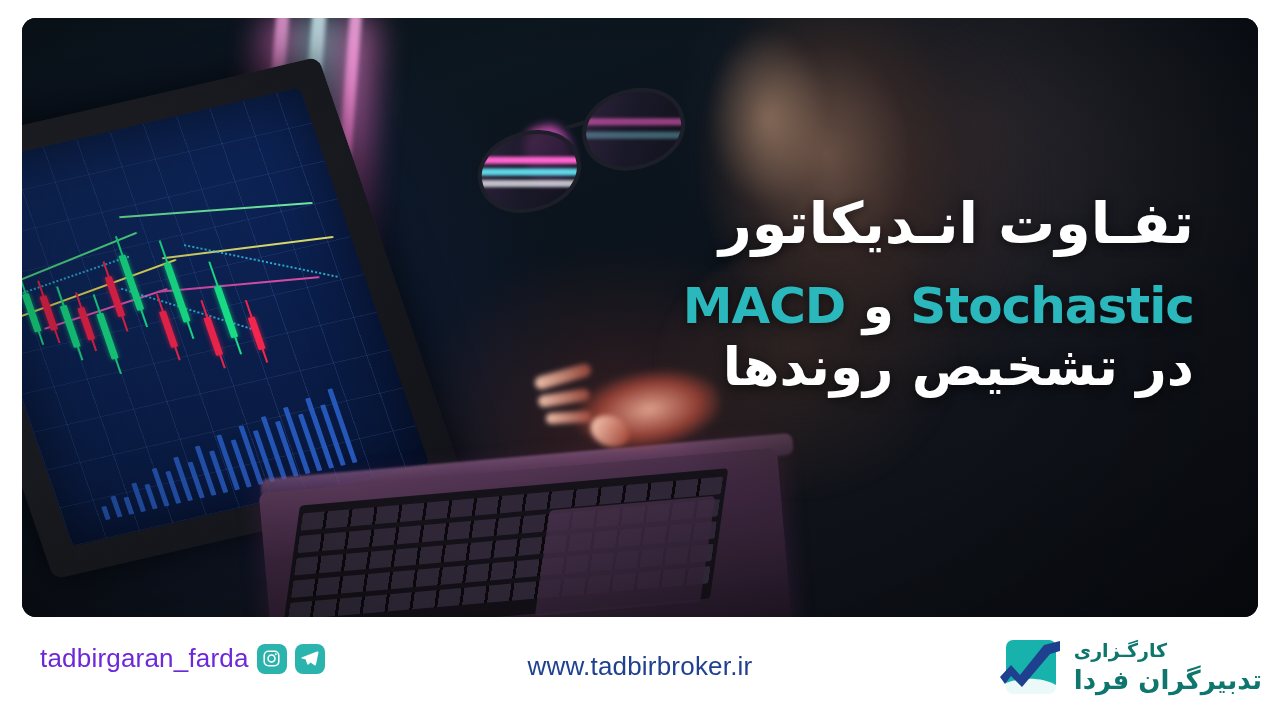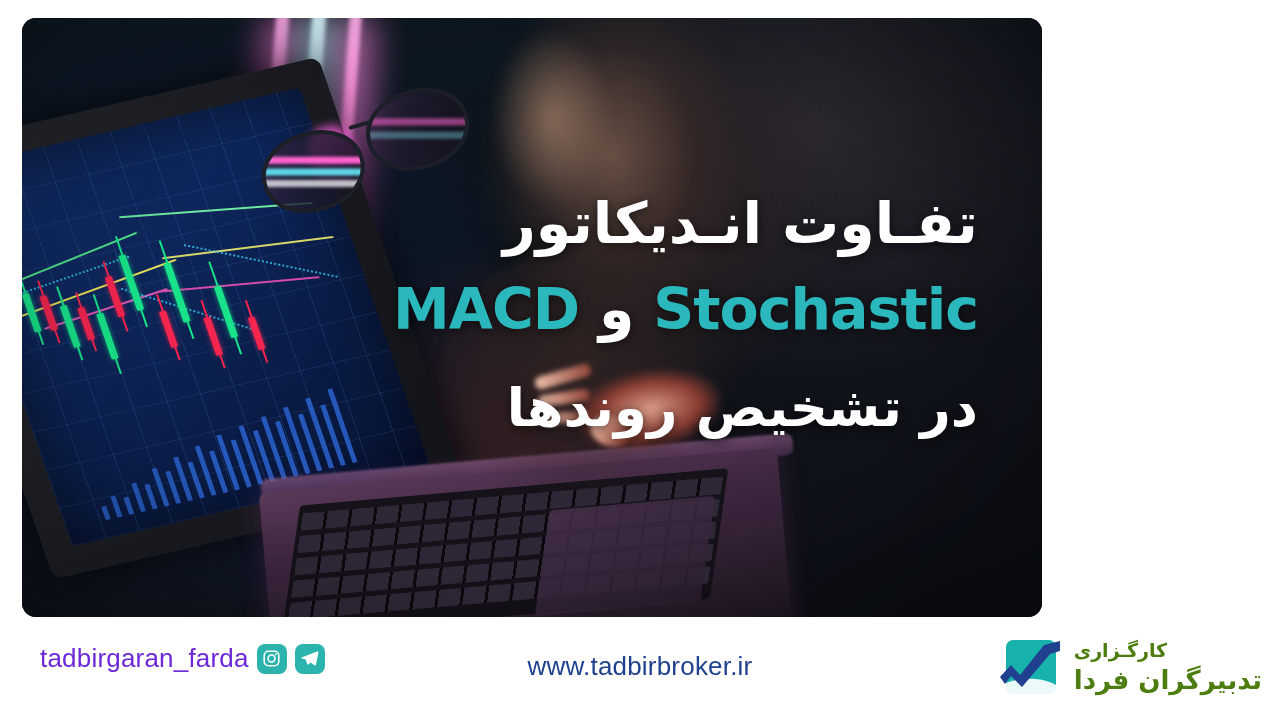--- a/index.html
+++ b/index.html
@@ -15,21 +15,21 @@
   .page {
     position:relative;
     width:1280px; height:720px;
     background:#ffffff;
   }
 
   
   .hero {
     position:absolute;
     left:22px; top:18px;
-    width:1020px; height:599px;
+    width:1236px; height:599px;
     border-radius:14px;
     overflow:hidden;
     background:#0d1620;
   }
 
   
   .hero-base {
     position:absolute; inset:0;
     background:
       radial-gradient(ellipse 460px 380px at 78% 18%, rgba(70,58,62,0.55) 0%, rgba(22,20,26,0.0) 68%),
@@ -226,25 +226,25 @@
     white-space:nowrap;
   }
   .hl1 {
     font-size:57px;
     color:#ffffff;
     letter-spacing:-1px;
     text-shadow:0 2px 12px rgba(0,0,0,.65);
     margin-bottom:26px;
   }
   .hl2 {
-    font-size:57px;
+    font-size:50px;
     color:#2bb8bd;
     letter-spacing:-1px;
     text-shadow:0 2px 12px rgba(0,0,0,.6);
-    margin-bottom:40px;
+    margin-bottom:7px;
     direction:rtl;
   }
   .hl2 .wa { color:#ffffff; }
   .hl3 {
     font-size:53px;
     color:#ffffff;
     letter-spacing:-1px;
     text-shadow:0 2px 12px rgba(0,0,0,.65);
   }
 
@@ -283,21 +283,21 @@
     letter-spacing:.2px;
   }
 
   .brand {
     position:absolute; right:18px; top:18px;
     display:flex; align-items:center; gap:10px;
     direction:rtl;
   }
   .brand-text {
     text-align:left;
-    color:#4d7c0f;
+    color:#0f766e;
     font-family:"DejaVu Sans", sans-serif;
     font-weight:bold;
     line-height:1.35;
     direction:rtl;
   }
   .brand-t1 { font-size:19px; }
   .brand-t2 { font-size:26px; }
   .brand-mark {
     width:66px; height:66px;
     position:relative;

